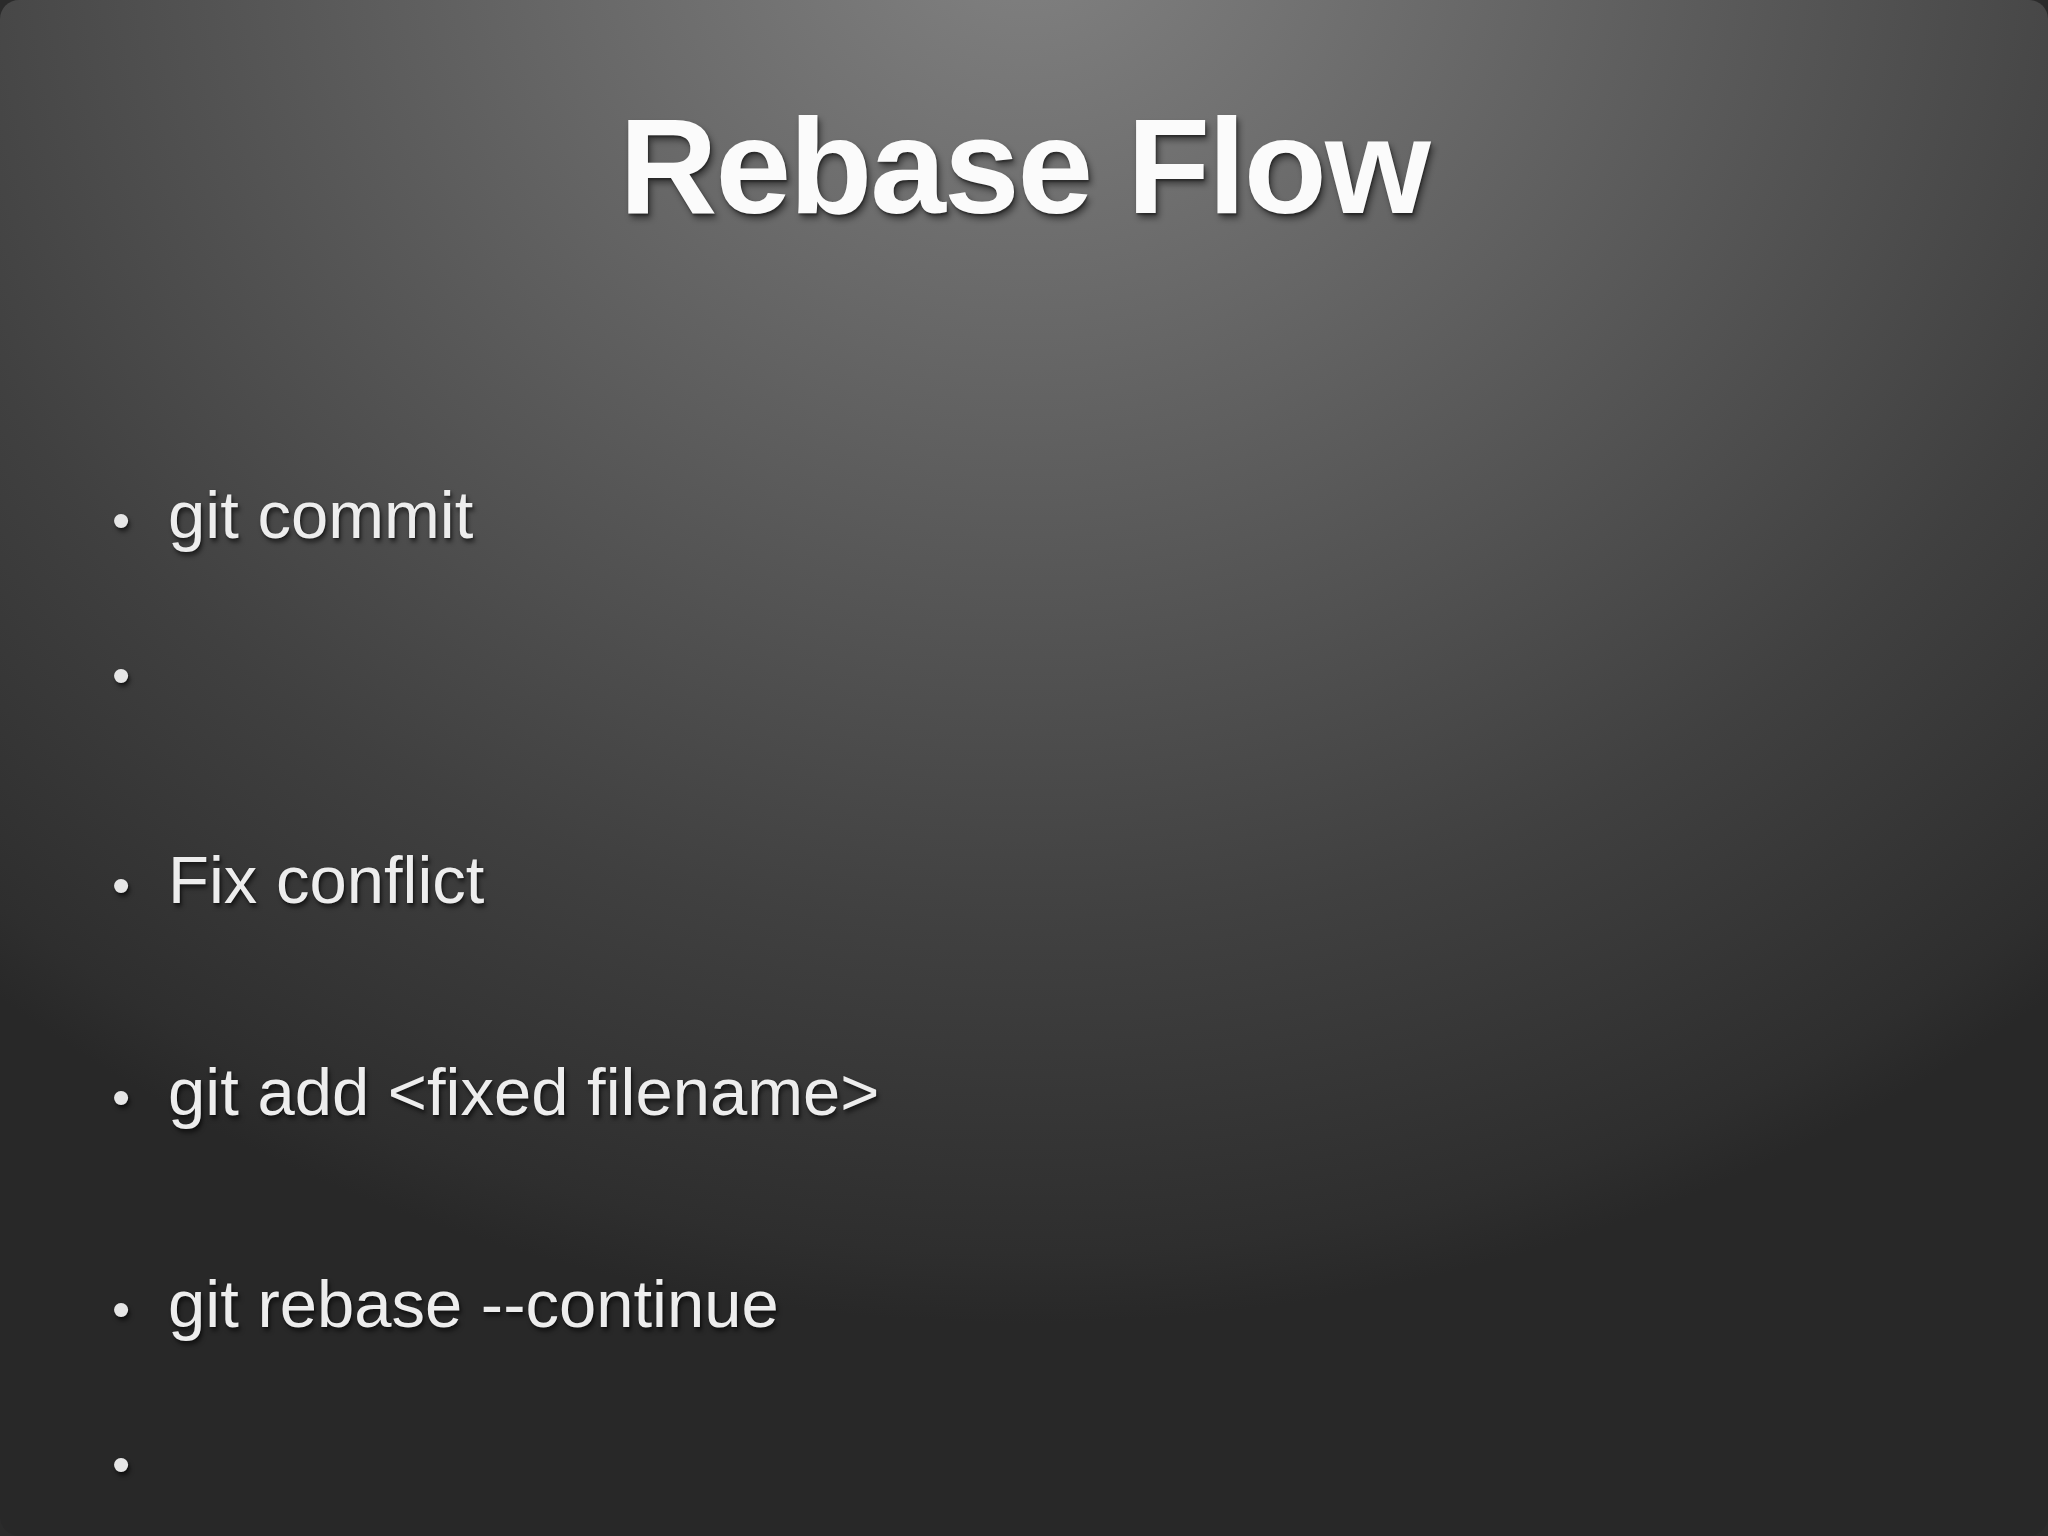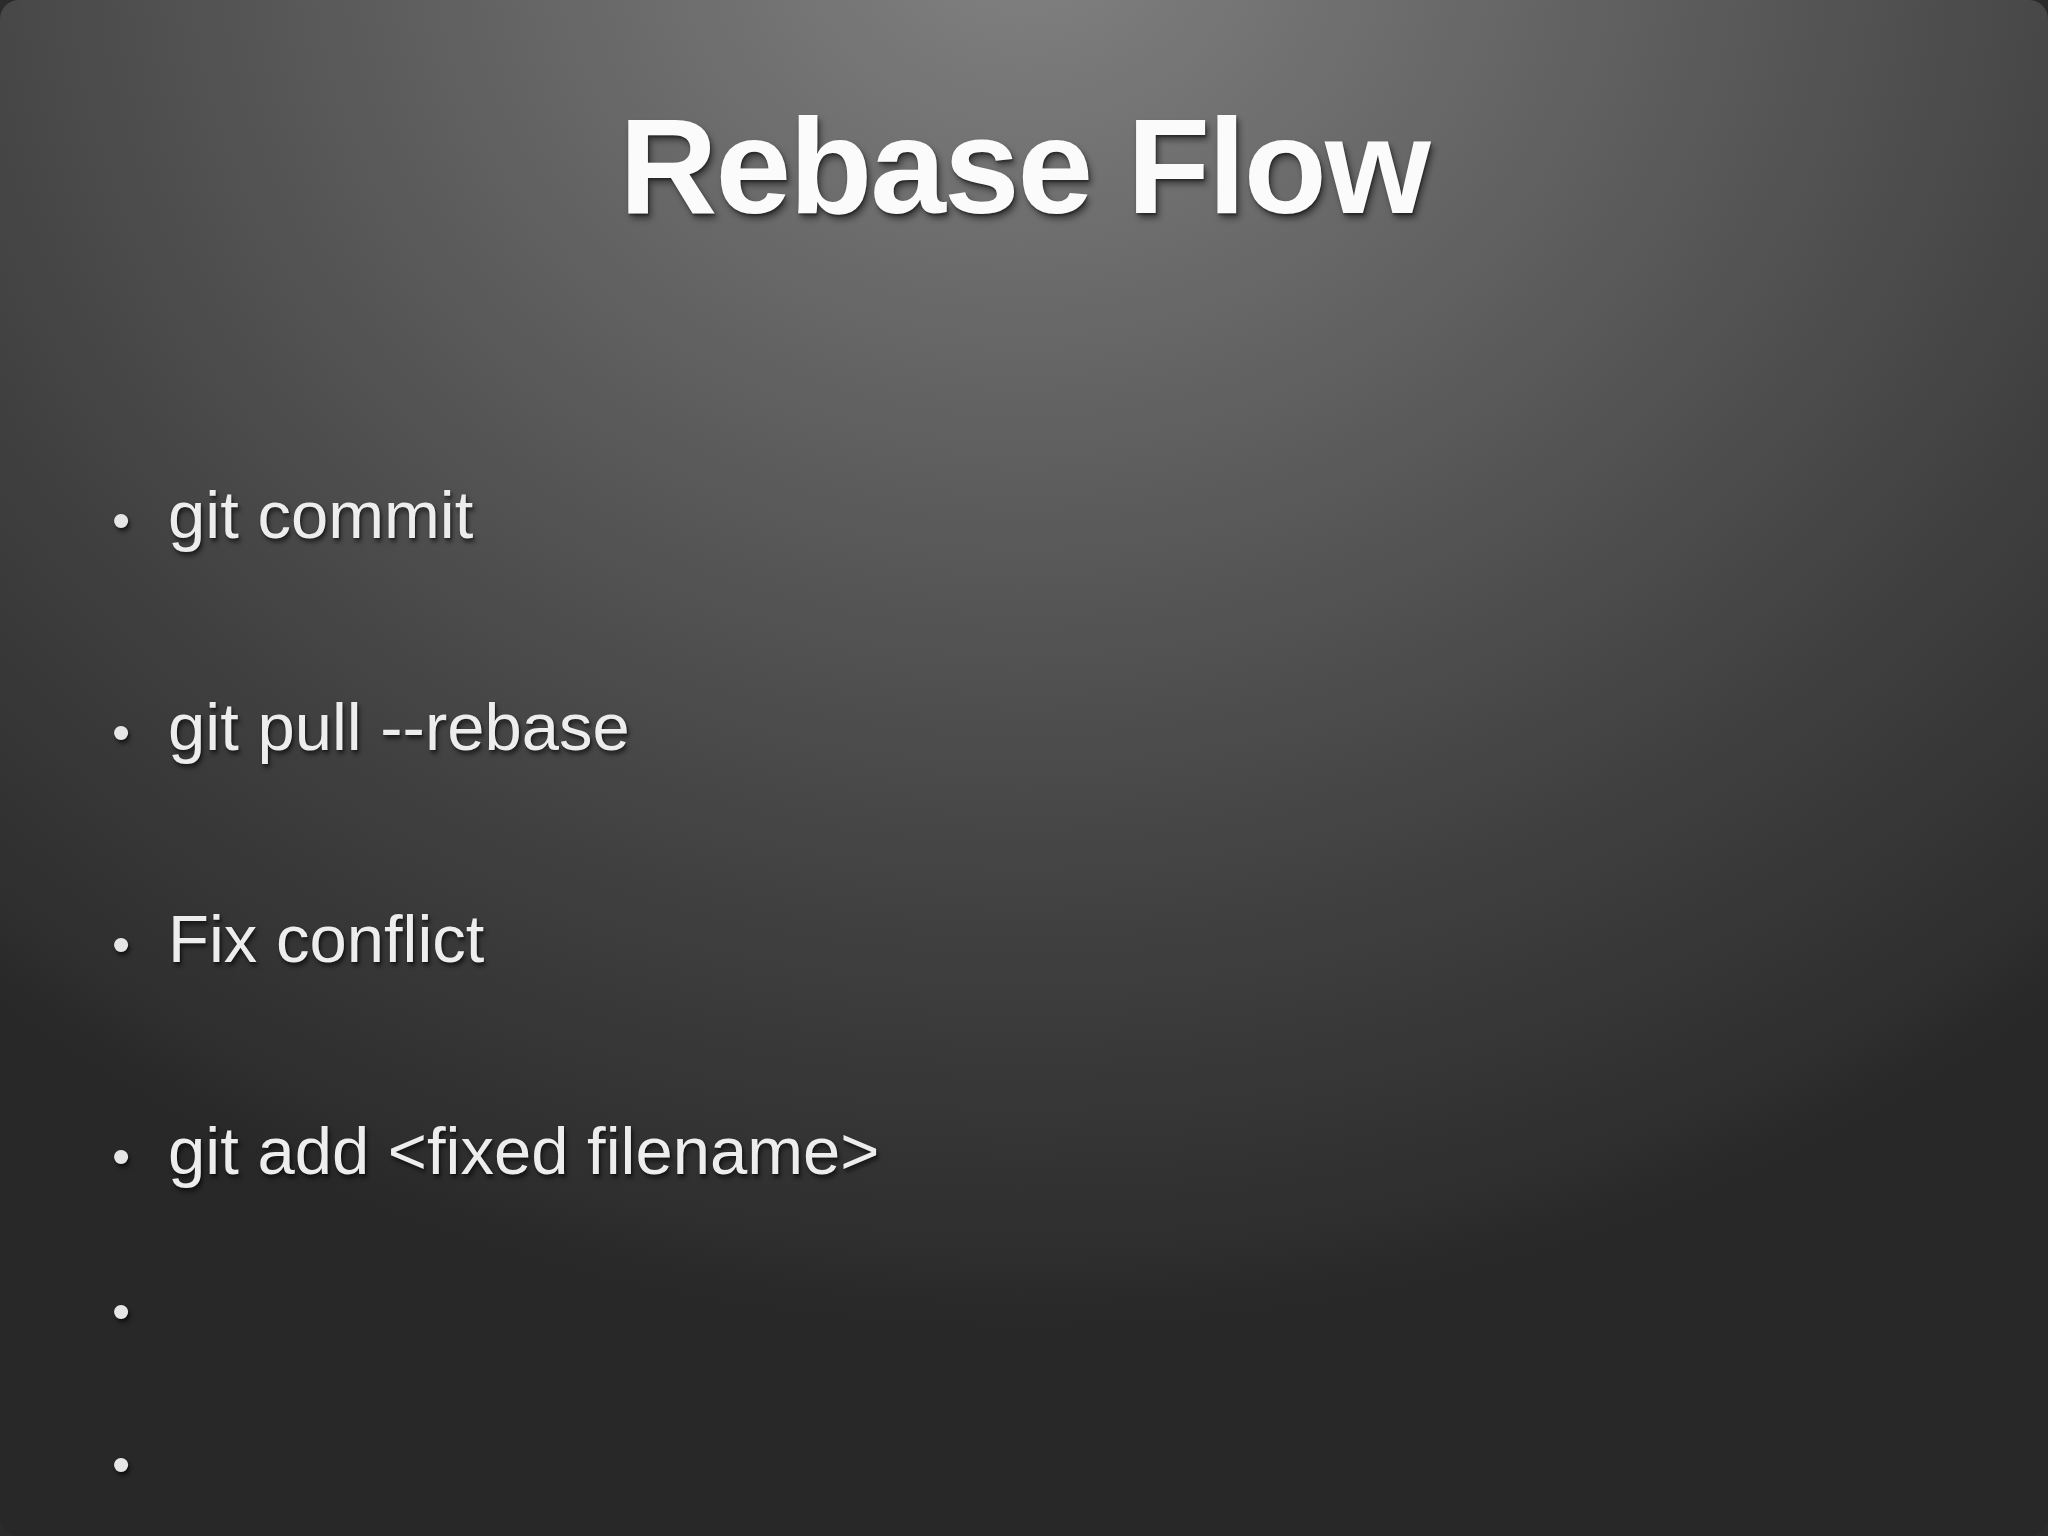--- a/index.html
+++ b/index.html
@@ -73,30 +73,30 @@
 <div class="slide">
   <div class="title">Rebase Flow</div>
 
   <ul class="bullet-list">
     <li class="bullet-item">
       <span class="bullet-dot">•</span>
       <span class="bullet-label">git commit</span>
     </li>
     <li class="bullet-item">
       <span class="bullet-dot">•</span>
-      <span class="bullet-label">git pull --rebase</span>
     </li>
     <li class="bullet-item">
       <span class="bullet-dot">•</span>
       <span class="bullet-label">Fix conflict</span>
     </li>
     <li class="bullet-item">
       <span class="bullet-dot">•</span>
       <span class="bullet-label">git add &lt;fixed filename&gt;</span>
     </li>
     <li class="bullet-item">
       <span class="bullet-dot">•</span>
+      <span class="bullet-label">git rebase --continue</span>
     </li>
     <li class="bullet-item">
       <span class="bullet-dot">•</span>
     </li>
   </ul>
 </div>
 
 </body></html>

